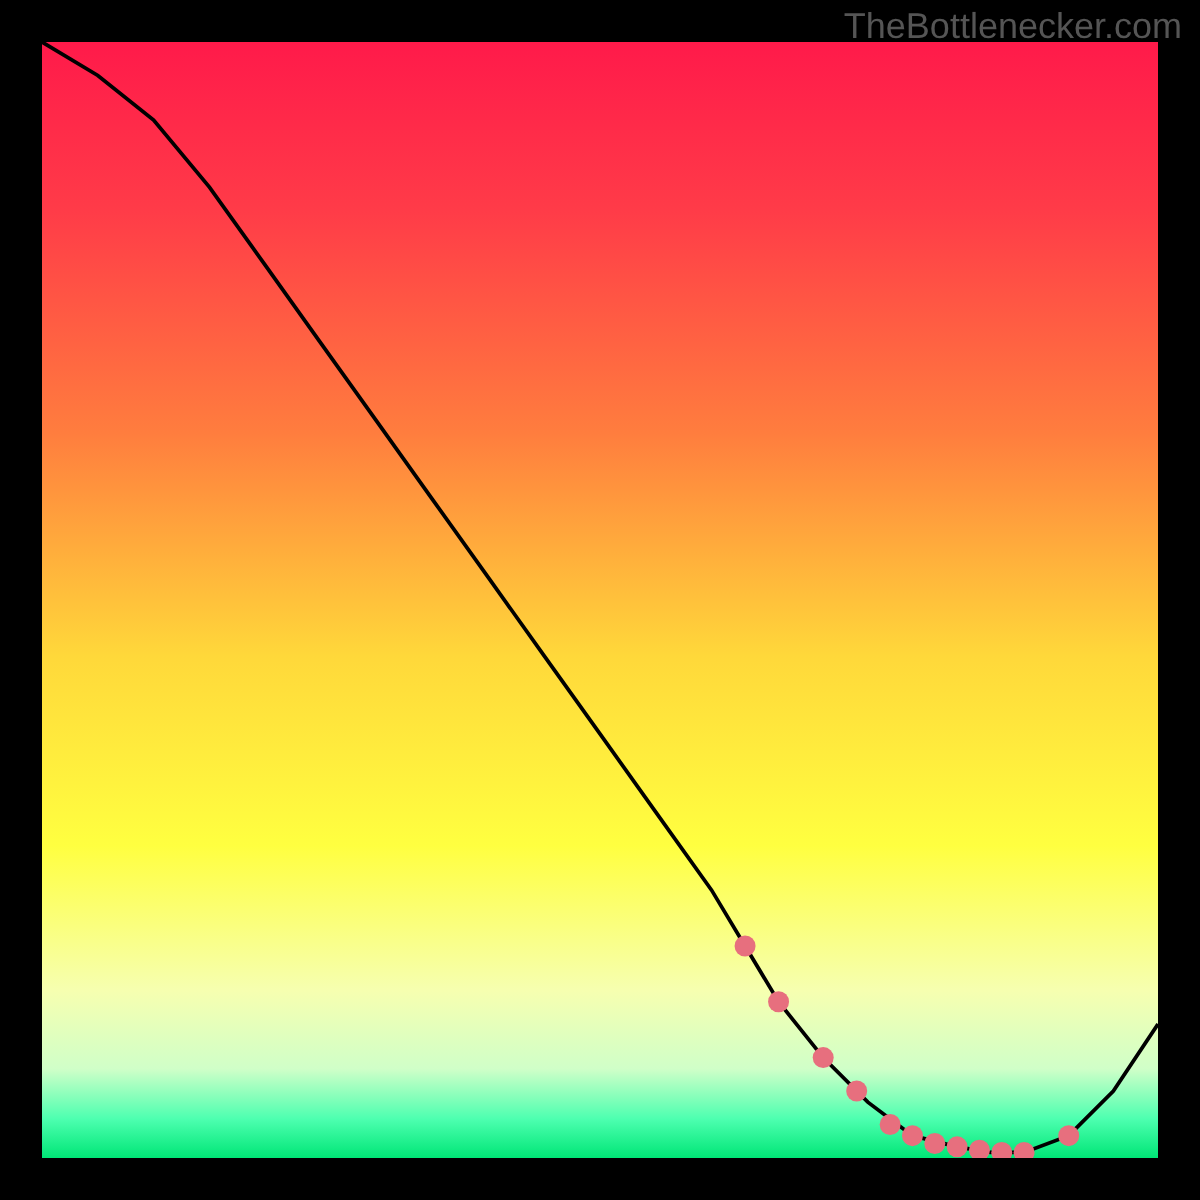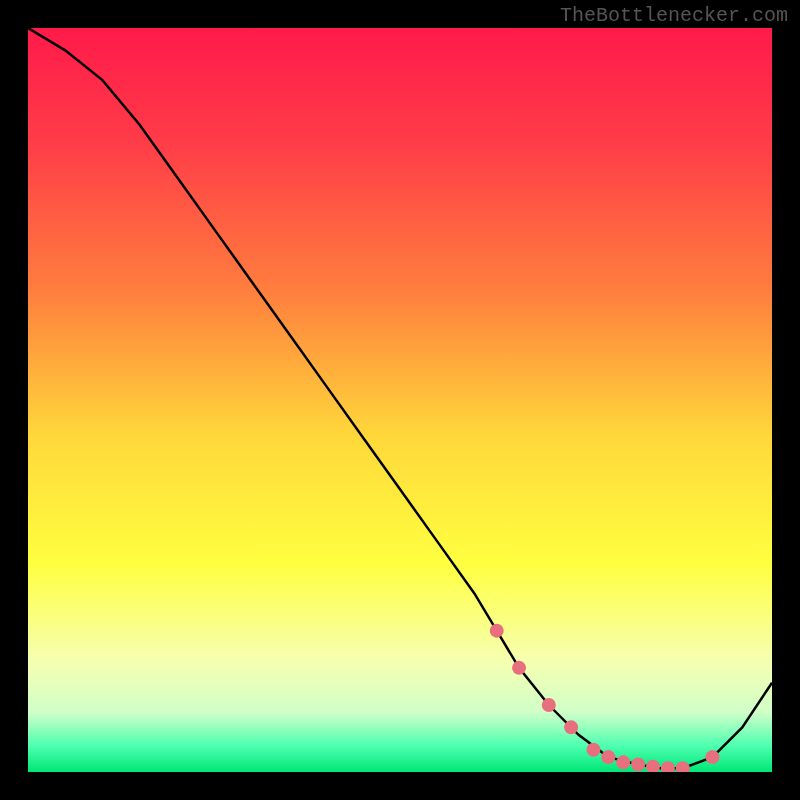--- a/index.html
+++ b/index.html
@@ -15,24 +15,23 @@
     position: relative;
     width: 800px;
     height: 800px;
     background: #000;
   }
   .watermark {
     position: absolute;
     top: 4px;
     right: 12px;
     color: #555;
-    font-size: 20px;
+    font-size: 24px;
     font-weight: 500;
     z-index: 10;
-    font-family: Liberation Mono, monospace;
   }
   .plot {
     position: absolute;
     top: 28px;
     left: 28px;
     width: 744px;
     height: 744px;
   }
   svg {
     display: block;

